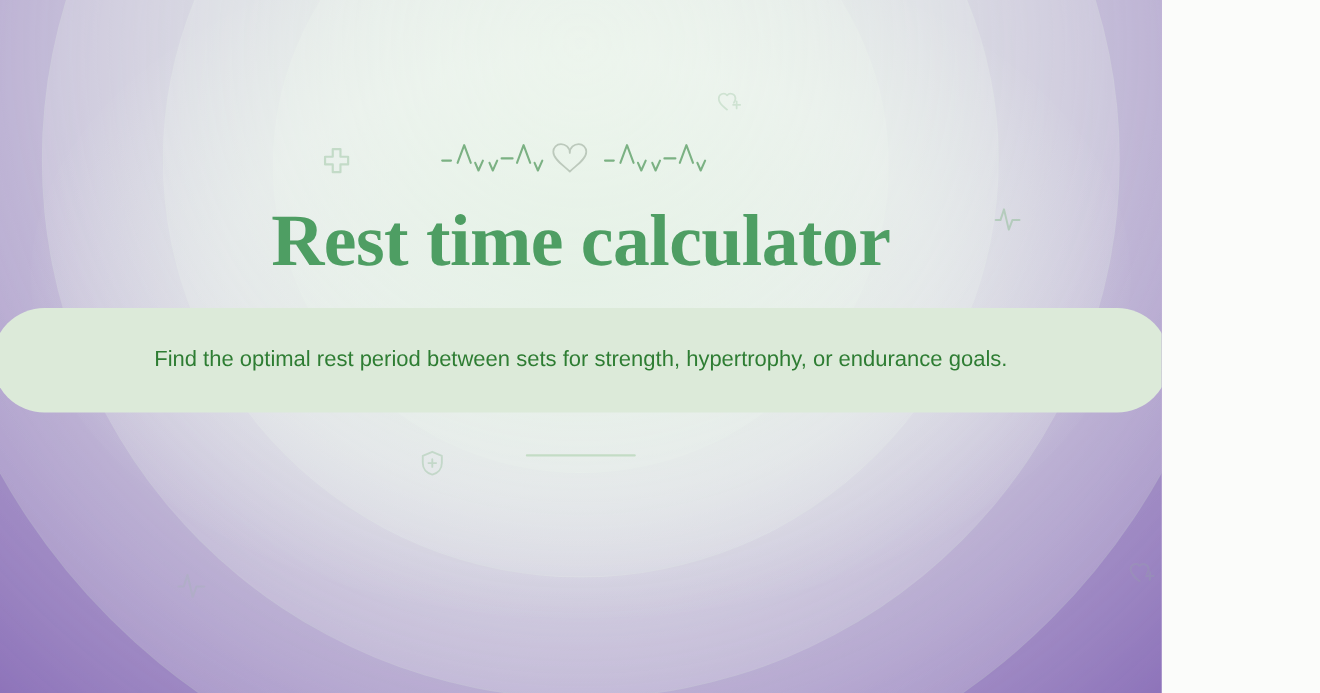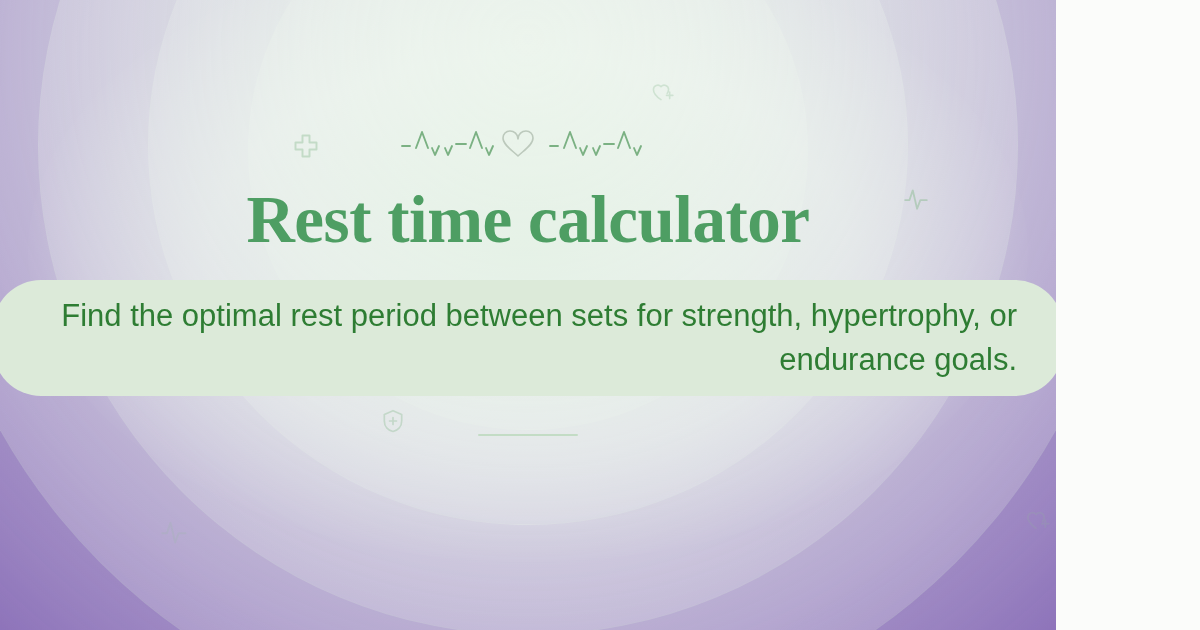--- a/index.html
+++ b/index.html
@@ -109,24 +109,24 @@
     min-height:95px;
     background:#dcead9;
     border-radius:48px;
     display:flex;
     align-items:center;
     justify-content:center;
     padding:14px 46px;
   }
   .subtitle{
     font-family:"Liberation Sans", sans-serif;
-    font-size:31px;
+    font-size:20px;
     line-height:1.42;
     color:#2e7d33;
-    text-align:right;
+    text-align:center;
     font-weight:400;
   }
 
   .divider{
     margin-top:38px;
     width:100px;
     height:1.5px;
     background:#c3dcc5;
     border-radius:2px;
   }

